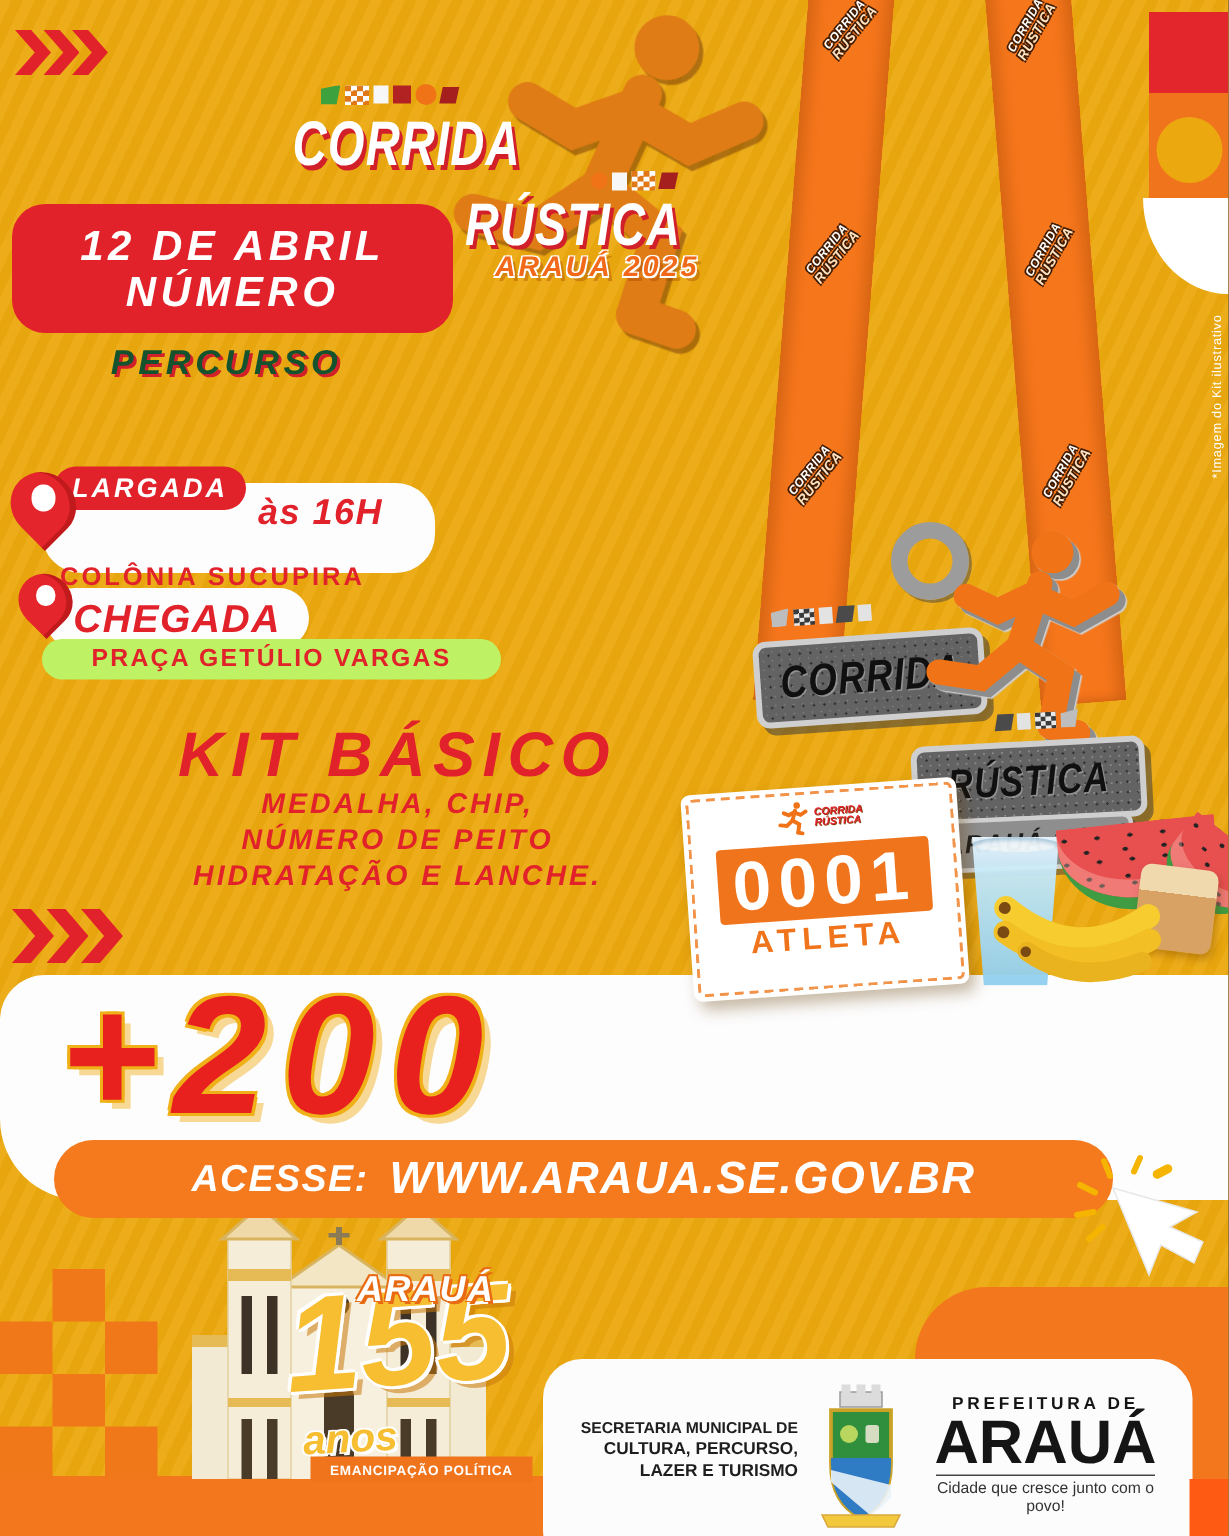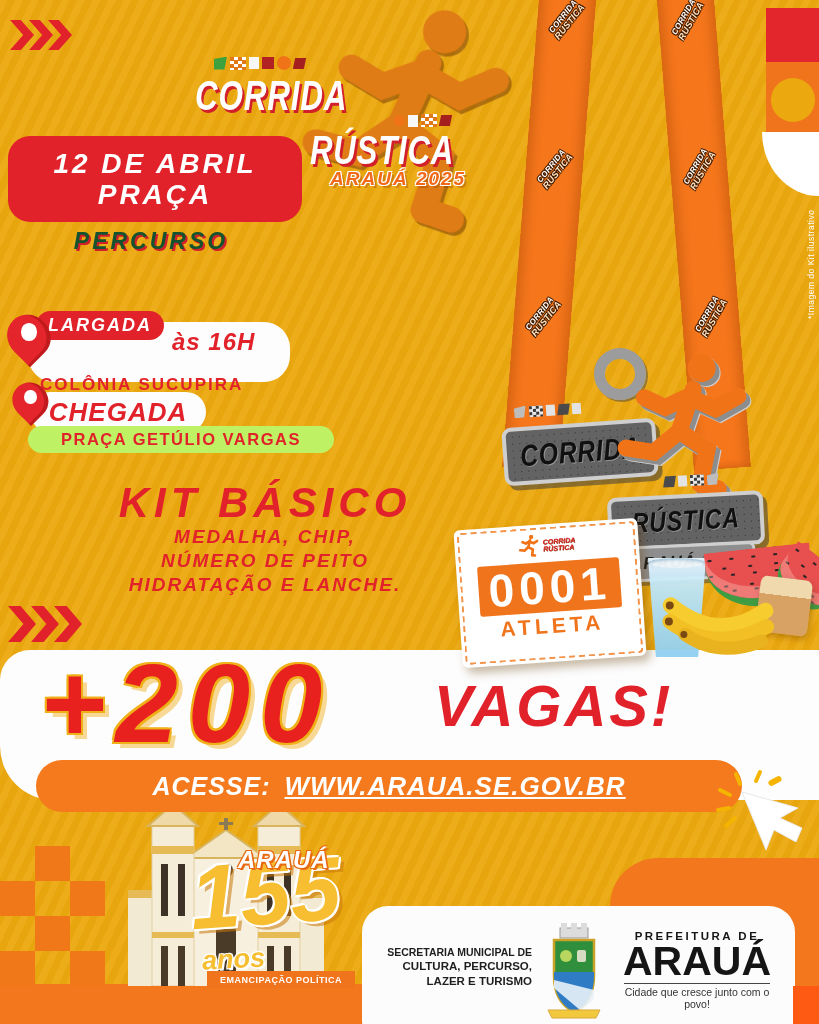--- a/index.html
+++ b/index.html
@@ -101,21 +101,21 @@
   .kit .kit-line{font-size:19px;font-weight:800;font-style:italic;letter-spacing:2px;line-height:22px;margin-top:2px;}
 
   
   .white-band{left:0;top:650px;width:819px;height:150px;background:#FDFDFD;border-radius:30px 0 0 54px;z-index:4;}
   .slots-number{left:40px;top:648px;z-index:6;color:#E8211F;font-size:112px;font-weight:900;font-style:italic;letter-spacing:10px;line-height:1;
     text-shadow:-2px -2px 0 #EFB117,2px -2px 0 #EFB117,-2px 2px 0 #EFB117,2px 2px 0 #EFB117,6px 6px 0 rgba(240,170,20,.45);}
   .slots-label{left:434px;top:672px;z-index:6;color:#E2222A;font-size:58px;font-weight:900;font-style:italic;letter-spacing:3px;}
   .cta-pill{left:36px;top:760px;width:706px;height:52px;background:#F5791D;border-radius:27px;z-index:6;
     display:flex;align-items:baseline;justify-content:center;gap:14px;padding-top:0;box-sizing:border-box;align-items:center;}
   .cta-prefix{color:#fff;font-size:25px;font-weight:900;font-style:italic;letter-spacing:1px;}
-  .cta-url{color:#fff;font-size:26px;font-weight:900;font-style:italic;letter-spacing:1px;text-decoration:underline;}
+  .cta-url{color:#fff;font-size:30px;font-weight:900;font-style:italic;letter-spacing:1px;}
   .cursor{left:714px;top:768px;width:92px;height:92px;z-index:7;}
 
   
   .band-base{left:0;top:984px;width:819px;height:40px;background:#F2771D;z-index:2;}
   .band-right{left:610px;top:858px;width:209px;height:166px;background:#F2771D;border-radius:48px 0 0 0;z-index:2;}
   .corner-square{left:793px;top:986px;width:26px;height:38px;background:#FF5A14;z-index:7;}
   .checker{z-index:3;width:35px;height:35px;background:#F07818;}
   .c1{left:35px;top:846px;} .c2{left:0;top:881px;} .c3{left:70px;top:881px;}
   .c4{left:35px;top:916px;} .c5{left:0;top:951px;} .c6{left:70px;top:951px;}
 
@@ -288,21 +288,21 @@
     <i class="f-circle" style="width:11px;height:11px"></i>
       <i class="f-white"></i>
       <i class="f-check"></i>
       <i class="f-dred"></i>
   </div>
   <span class="abs title-rustica">RÚSTICA</span>
   <span class="abs title-edition">ARAUÁ 2025</span>
 
   <div class="abs date-banner">
     <span>12 DE ABRIL</span>
-    <span>PRAÇA</span>
+    <span>NÚMERO</span>
   </div>
 
   <div class="abs percurso">PERCURSO</div>
 
   <div class="abs pin pin1">
       <div class="drop"></div>
       <div class="hole"></div>
     </div>
   <div class="abs start-blob"></div>
   <div class="abs start-label-pill">
@@ -324,21 +324,20 @@
 
   <div class="abs kit">
     <div class="kit-title">KIT BÁSICO</div>
     <div class="kit-line">MEDALHA, CHIP,</div>
     <div class="kit-line">NÚMERO DE PEITO</div>
     <div class="kit-line">HIDRATAÇÃO E LANCHE.</div>
   </div>
 
   <div class="abs white-band"></div>
   <span class="abs slots-number">+200</span>
-  <span class="abs slots-label">VAGAS!</span>
   <div class="abs cta-pill">
     <span class="cta-prefix">ACESSE:</span>
     <span class="cta-url">WWW.ARAUA.SE.GOV.BR</span>
   </div>
   <svg class="abs cursor" viewBox="0 0 92 92">
     <g stroke="#F4B400" stroke-width="4" stroke-linecap="round">
       <line x1="22" y1="6" x2="26" y2="16"></line>
       <line x1="6" y1="22" x2="16" y2="27"></line>
       <line x1="4" y1="42" x2="15" y2="40"></line>
       <line x1="12" y1="58" x2="21" y2="50"></line>

